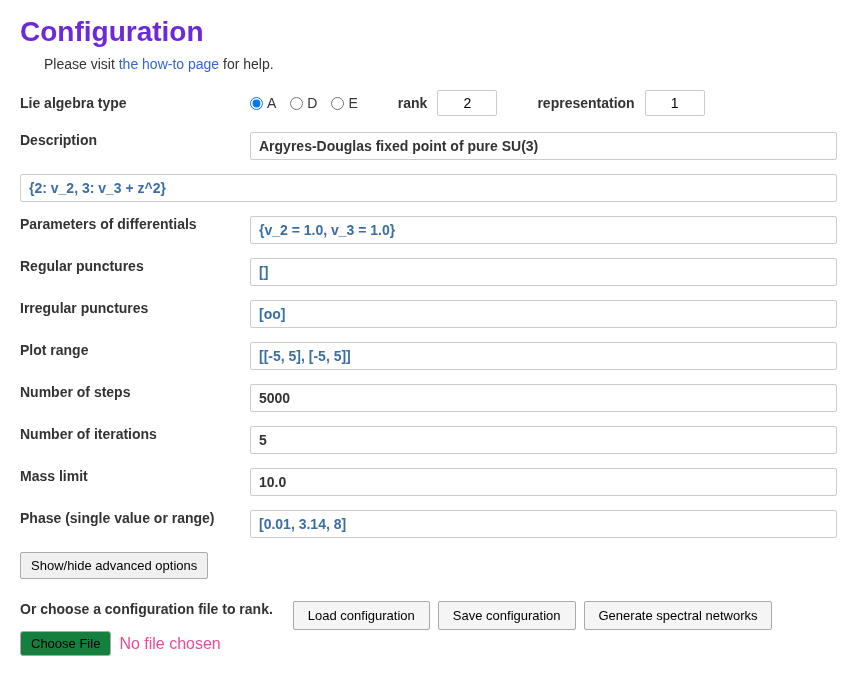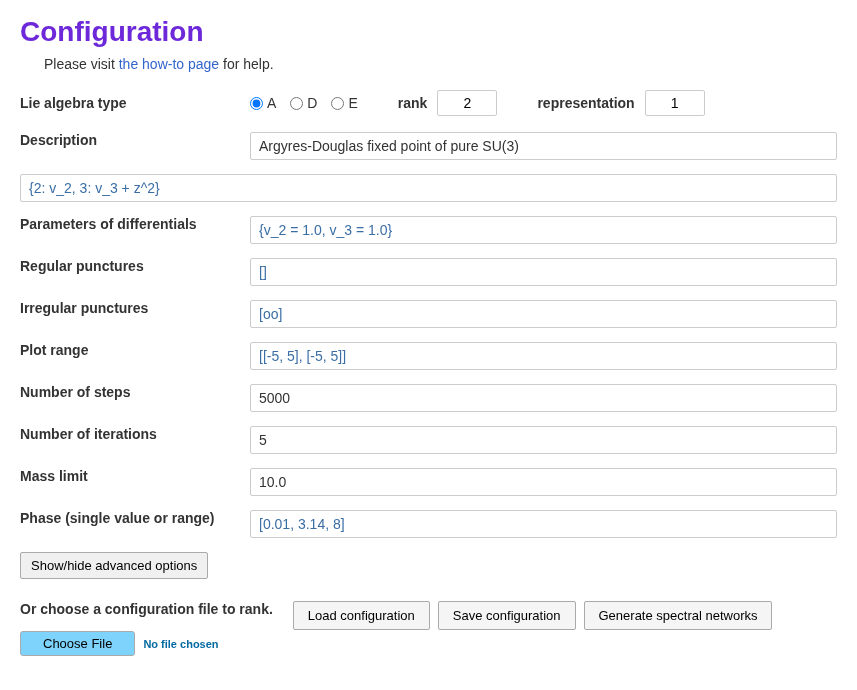--- a/index.html
+++ b/index.html
@@ -39,20 +39,21 @@
       flex-shrink: 0;
       font-size: 14px;
     }
     .form-input {
       flex: 1;
       padding: 5px 8px;
       border: 1px solid #ccc;
       border-radius: 2px;
       font-size: 14px;
       color: #3a6ea5;
+      font-weight: bold;
     }
     .form-input.black-text {
       color: #333;
     }
 
     
     .lie-row {
       display: flex;
       align-items: center;
       margin-bottom: 16px;
@@ -136,31 +137,30 @@
       cursor: pointer;
     }
 
     .choose-file-row {
       display: flex;
       align-items: center;
       gap: 8px;
       margin-top: 8px;
     }
     .choose-file-btn {
-      padding: 4px 22px;
-      background: #7dd3fc;
+      padding: 4px 10px;
+      background: #15803d;
       border: 1px solid #aaa;
       border-radius: 3px;
       font-size: 13px;
       cursor: pointer;
     }
     .no-file-text {
-      font-size: 11px;
-      color: #0369a1;
-      font-weight: bold;
+      font-size: 16px;
+      color: #ec4899;
     }
 
     .bottom-row {
       display: flex;
       align-items: flex-start;
       margin-top: 8px;
       gap: 20px;
     }
     .bottom-left {
       display: flex;

